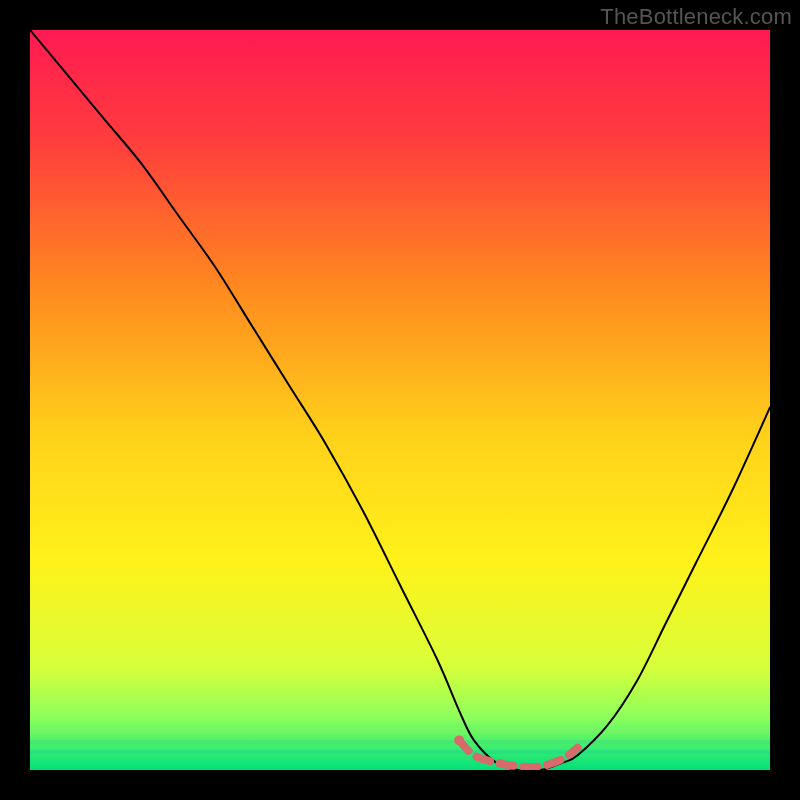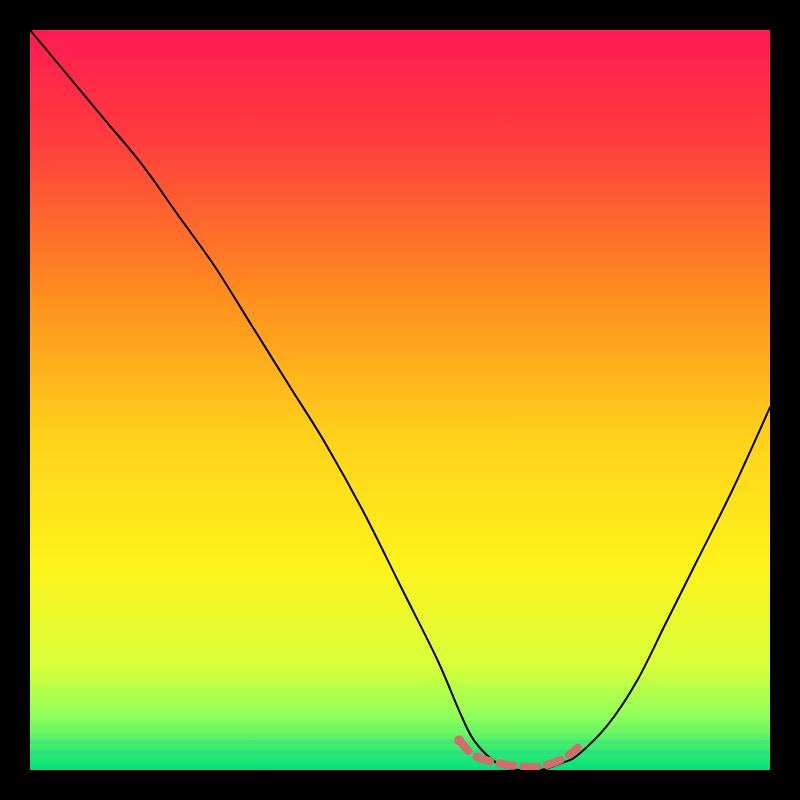--- a/index.html
+++ b/index.html
@@ -36,20 +36,21 @@
   svg.curve-overlay {
     position: absolute;
     left: 0; top: 0;
     width: 100%; height: 100%;
   }
 </style>
 </head>
 <body>
 
 <div class="container">
+  <div class="watermark">TheBottleneck.com</div>
 
   <div class="plot-area">
     <svg class="gradient-bg" viewBox="0 0 740 740" preserveAspectRatio="none">
       <defs>
         <linearGradient id="ggrad" x1="0" y1="0" x2="0" y2="1">
           <stop offset="0%" stop-color="#ff1a52"></stop>
           <stop offset="15%" stop-color="#ff3d3d"></stop>
           <stop offset="35%" stop-color="#ff8a1f"></stop>
           <stop offset="55%" stop-color="#ffd21a"></stop>
           <stop offset="72%" stop-color="#fff21a"></stop>

